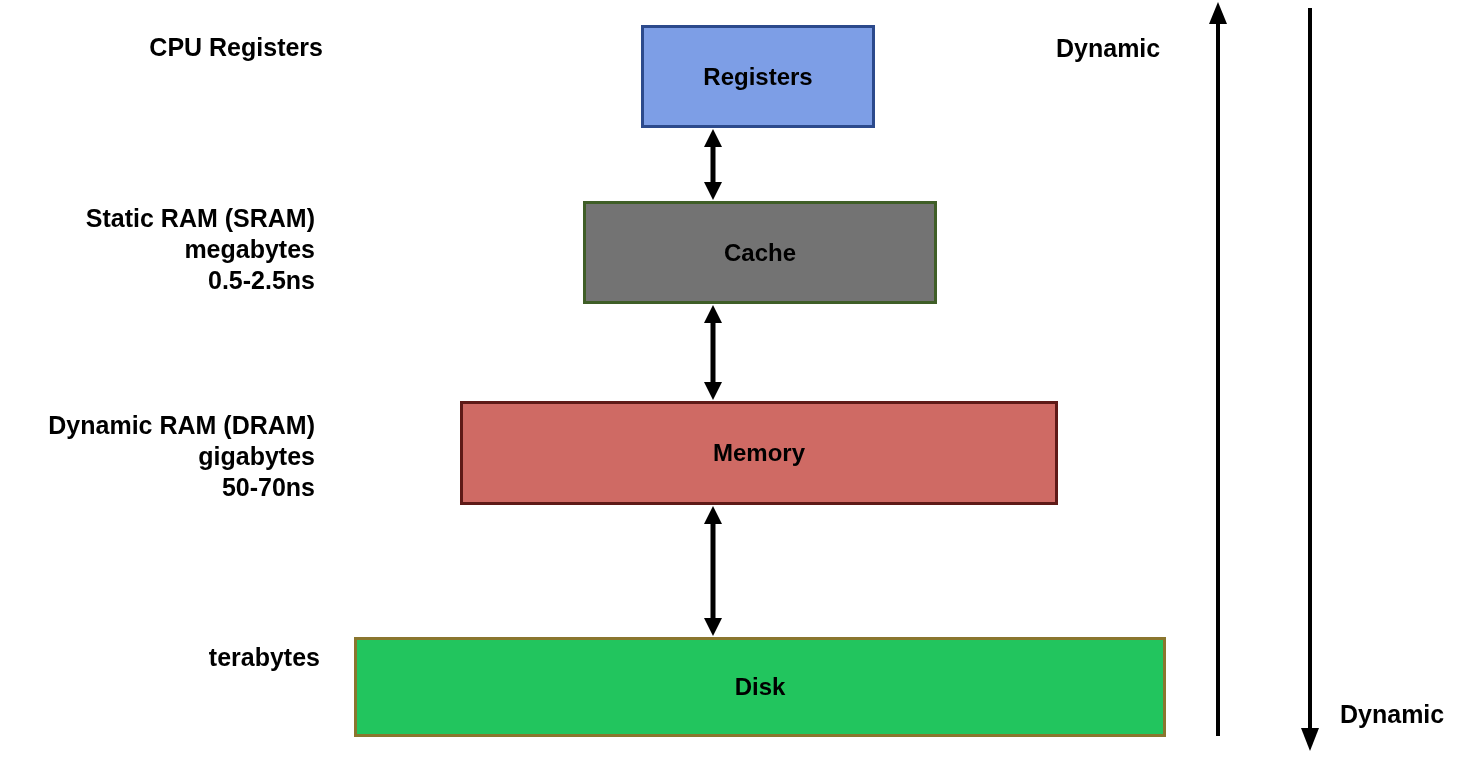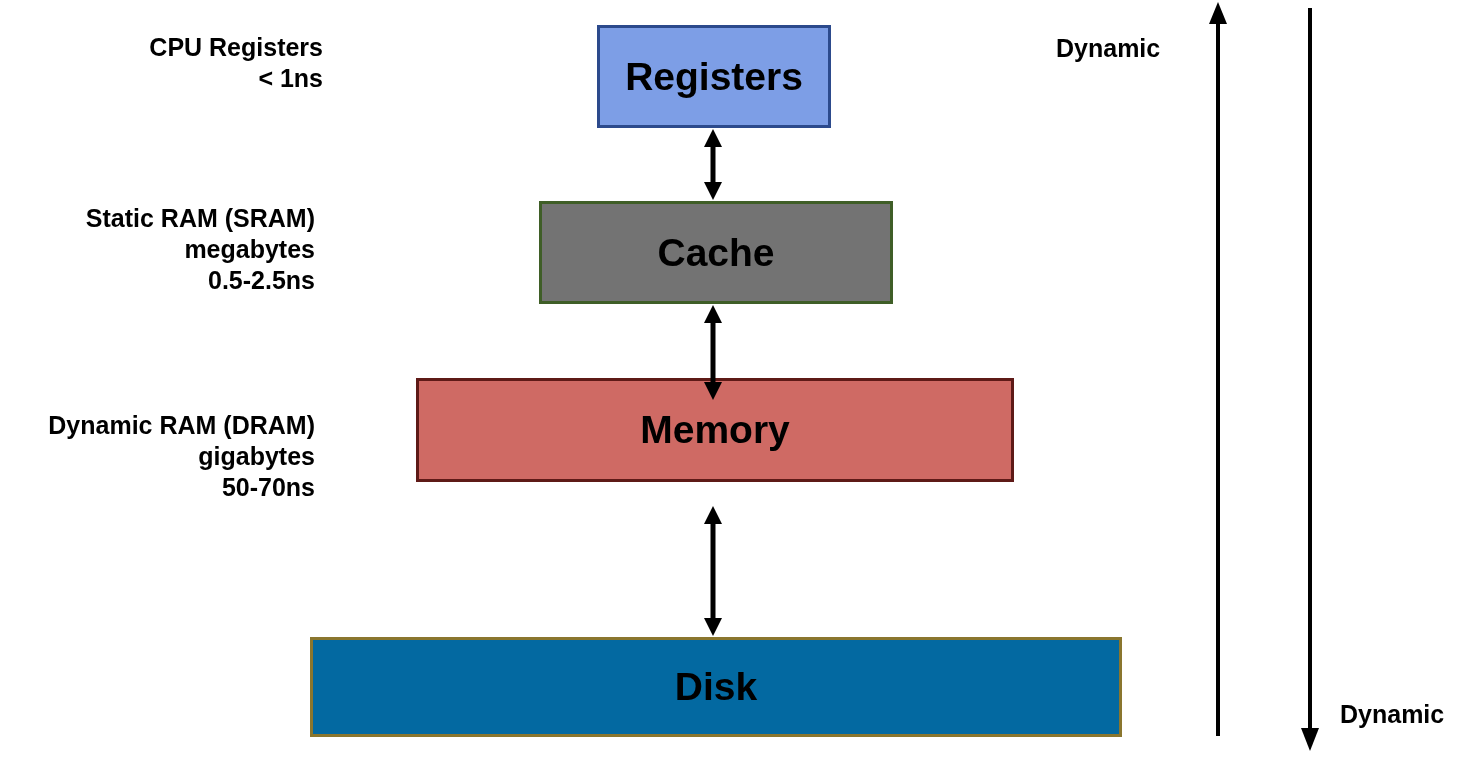--- a/index.html
+++ b/index.html
@@ -24,74 +24,75 @@
     line-height: 31px;
     color: #000000;
   }
   .level-box {
     position: absolute;
     border: 3px solid #000;
     box-sizing: border-box;
     display: flex;
     align-items: center;
     justify-content: center;
-    font-size: 39px;
+    font-size: 24px;
     font-weight: bold;
     color: #000000;
+    margin-left: 44px;
   }
   .arrow-svg {
     position: absolute;
     display: block;
   }
   .axis-label {
     position: absolute;
     font-size: 25px;
     font-weight: bold;
     color: #000000;
     white-space: nowrap;
   }
 </style>
 </head>
 <body>
 
 <div class="canvas">
 
   <div class="side-label" style="left:3px; top:32px;">
     <div>CPU Registers</div>
-    <div>&lt; 1ns</div>
   </div>
 
   <div class="side-label" style="left:-5px; top:203px;">
     <div>Static RAM (SRAM)</div>
     <div>megabytes</div>
     <div>0.5-2.5ns</div>
   </div>
 
   <div class="side-label" style="left:-5px; top:410px;">
     <div>Dynamic RAM (DRAM)</div>
     <div>gigabytes</div>
     <div>50-70ns</div>
   </div>
 
   <div class="side-label" style="left:0px; top:642px;">
+    <div>terabytes</div>
   </div>
 
   <div class="level-box" style="left: 597px; top: 25px; width: 234px; height: 103px; background: rgb(125, 158, 230); border-color: rgb(44, 74, 140);">
     <span>Registers</span>
   </div>
 
   <div class="level-box" style="left: 539px; top: 201px; width: 354px; height: 103px; background: #737373; border-color: rgb(63, 94, 39);">
     <span>Cache</span>
   </div>
 
-  <div class="level-box" style="left: 416px; top: 378px; width: 598px; height: 104px; background: rgb(207, 106, 100); border-color: rgb(94, 26, 23);">
+  <div class="level-box" style="left: 416px; top: 401px; width: 598px; height: 104px; background: rgb(207, 106, 100); border-color: rgb(94, 26, 23);">
     <span>Memory</span>
   </div>
 
-  <div class="level-box" style="left: 310px; top: 637px; width: 812px; height: 100px; background: #0369a1; border-color: rgb(138, 118, 46);">
+  <div class="level-box" style="left: 310px; top: 637px; width: 812px; height: 100px; background: #22c55e; border-color: rgb(138, 118, 46);">
     <span>Disk</span>
   </div>
 
   <svg class="arrow-svg" style="left:700px; top:128px;" width="26" height="73" viewBox="0 0 26 73">
     <line x1="13" y1="14" x2="13" y2="59" stroke="#000000" stroke-width="5"></line>
     <polygon points="13,1 4,19 22,19" fill="#000000"></polygon>
     <polygon points="13,72 4,54 22,54" fill="#000000"></polygon>
   </svg>
 
   <svg class="arrow-svg" style="left:700px; top:304px;" width="26" height="97" viewBox="0 0 26 97">

